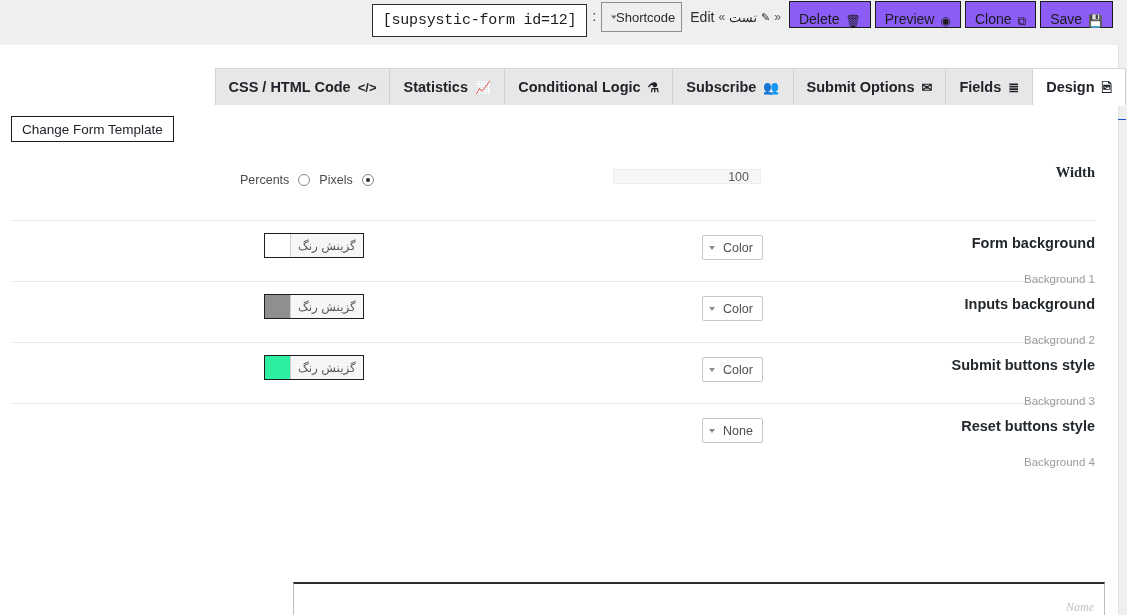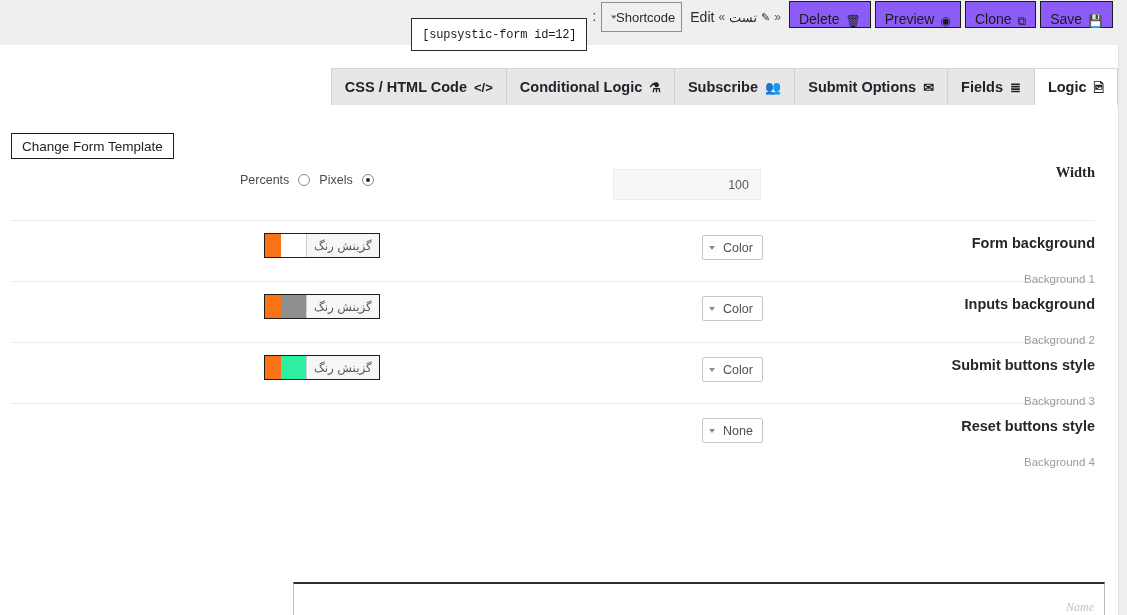--- a/index.html
+++ b/index.html
@@ -40,24 +40,24 @@
     direction: ltr;
     cursor: pointer;
   }
   .tb-btn .gl { font-size: 12px; line-height: 1; }
 
   .shortcode-box {
     background: #ffffff;
     border: 1px solid #2b2b2b;
     height: 33px;
     padding: 0 10px;
-    margin-top: 18px;
+    margin-top: 4px;
     display: flex; align-items: center;
     font-family: "Liberation Mono", monospace;
-    font-size: 12px;
+    font-size: 15px;
     letter-spacing: -0.2px;
     color: #1b1b1b;
     direction: ltr;
   }
   .colon-sep {
     align-self: flex-start;
     margin: 6px 5px 0 5px;
     font-size: 15px; color: #444;
     line-height: 20px;
   }
@@ -84,21 +84,21 @@
     color: #2b2b2b;
     white-space: nowrap;
   }
   .edit-group .chev { color: #555; font-size: 12px; }
   .edit-group .pen  { font-size: 11px; color: #333; }
   .edit-group .rtl-name { font-size: 13px; }
   .edit-group .edit-word { font-size: 14px; direction: ltr; }
 
   
   #tabstrip {
-    position: absolute; left: 0; top: 68px;
+    position: absolute; left: 8px; top: 68px;
     width: 1118px; height: 52px;
     border-bottom: 1px solid #1d4ed8;
     display: flex; justify-content: flex-end;
   }
   .tab {
     height: 37px;
     padding: 0 13px;
     background: #e7e7e7;
     border-left: 1px solid #d2d2d2;
     border-top: 1px solid #d8d8d8;
@@ -127,21 +127,21 @@
   }
 
   
   #panel {
     position: absolute; left: 0; top: 106px;
     width: 1118px; height: 509px;
     background: #ffffff;
   }
 
   #change-tpl {
-    position: absolute; left: 11px; top: 27px;
+    position: absolute; left: 11px; top: 10px;
     background: #ffffff;
     border: 1px solid #1d1d1d;
     height: 26px;
     padding: 0 10px;
     display: flex; align-items: center;
     font-size: 13.5px; color: #20242a;
     cursor: pointer;
   }
 
   .row {
@@ -191,37 +191,36 @@
 
   
   .cp {
     position: absolute; left: 253px; top: 12px;
     display: flex;
     border: 1px solid #1e1e1e;
     height: 25px;
     background: #f97316;
     direction: rtl;
     cursor: pointer;
-    padding-left: 16px;
   }
   .cp-label {
     background: #f6f6f6;
     padding: 0 7px;
     display: flex; align-items: center;
     font-size: 12px;
     color: #5b5b5b;
     border-left: 1px solid #cfcfcf;
     white-space: nowrap;
   }
   .cp-swatch { width: 25px; }
 
   
   .width-input {
     position: absolute; left: 602px; top: 9px;
-    width: 148px; height: 31px;
+    width: 148px; height: 15px;
     background: #f7f7f7;
     border: 1px solid #ededed;
     color: #5a5a5a;
     font-family: "Liberation Sans", sans-serif;
     font-size: 12.5px;
     text-align: right;
     padding: 0 11px;
     outline: none;
   }
   .unit-radios {
@@ -319,37 +318,41 @@
 </div>
 
 <div id="gutter"></div>
 
 <div id="tabstrip">
   <div class="tab">
     <span>CSS / HTML Code</span>
     <span class="ticon">&lt;/&gt;</span>
   </div>
   <div class="tab">
+    <span>Statistics</span>
+    <span class="ticon">📈</span>
+  </div>
+  <div class="tab">
     <span>Conditional Logic</span>
     <span class="ticon">⚗</span>
   </div>
   <div class="tab">
     <span>Subscribe</span>
     <span class="ticon">👥</span>
   </div>
   <div class="tab">
     <span>Submit Options</span>
     <span class="ticon">✉</span>
   </div>
   <div class="tab">
     <span>Fields</span>
     <span class="ticon">≣</span>
   </div>
   <div class="tab active">
-    <span>Logic</span>
+    <span>Design</span>
     <span class="ticon">🖻</span>
   </div>
 </div>
 
 <div id="panel">
 
   <div id="change-tpl">
     <span>Change Form Template</span>
   </div>
 

